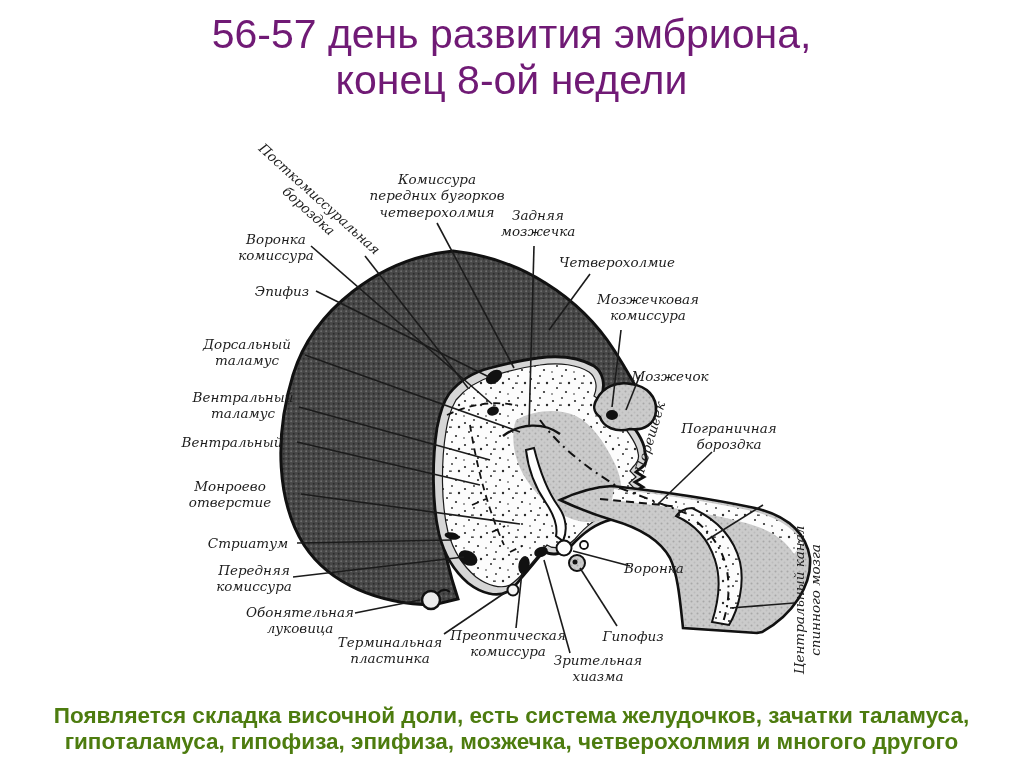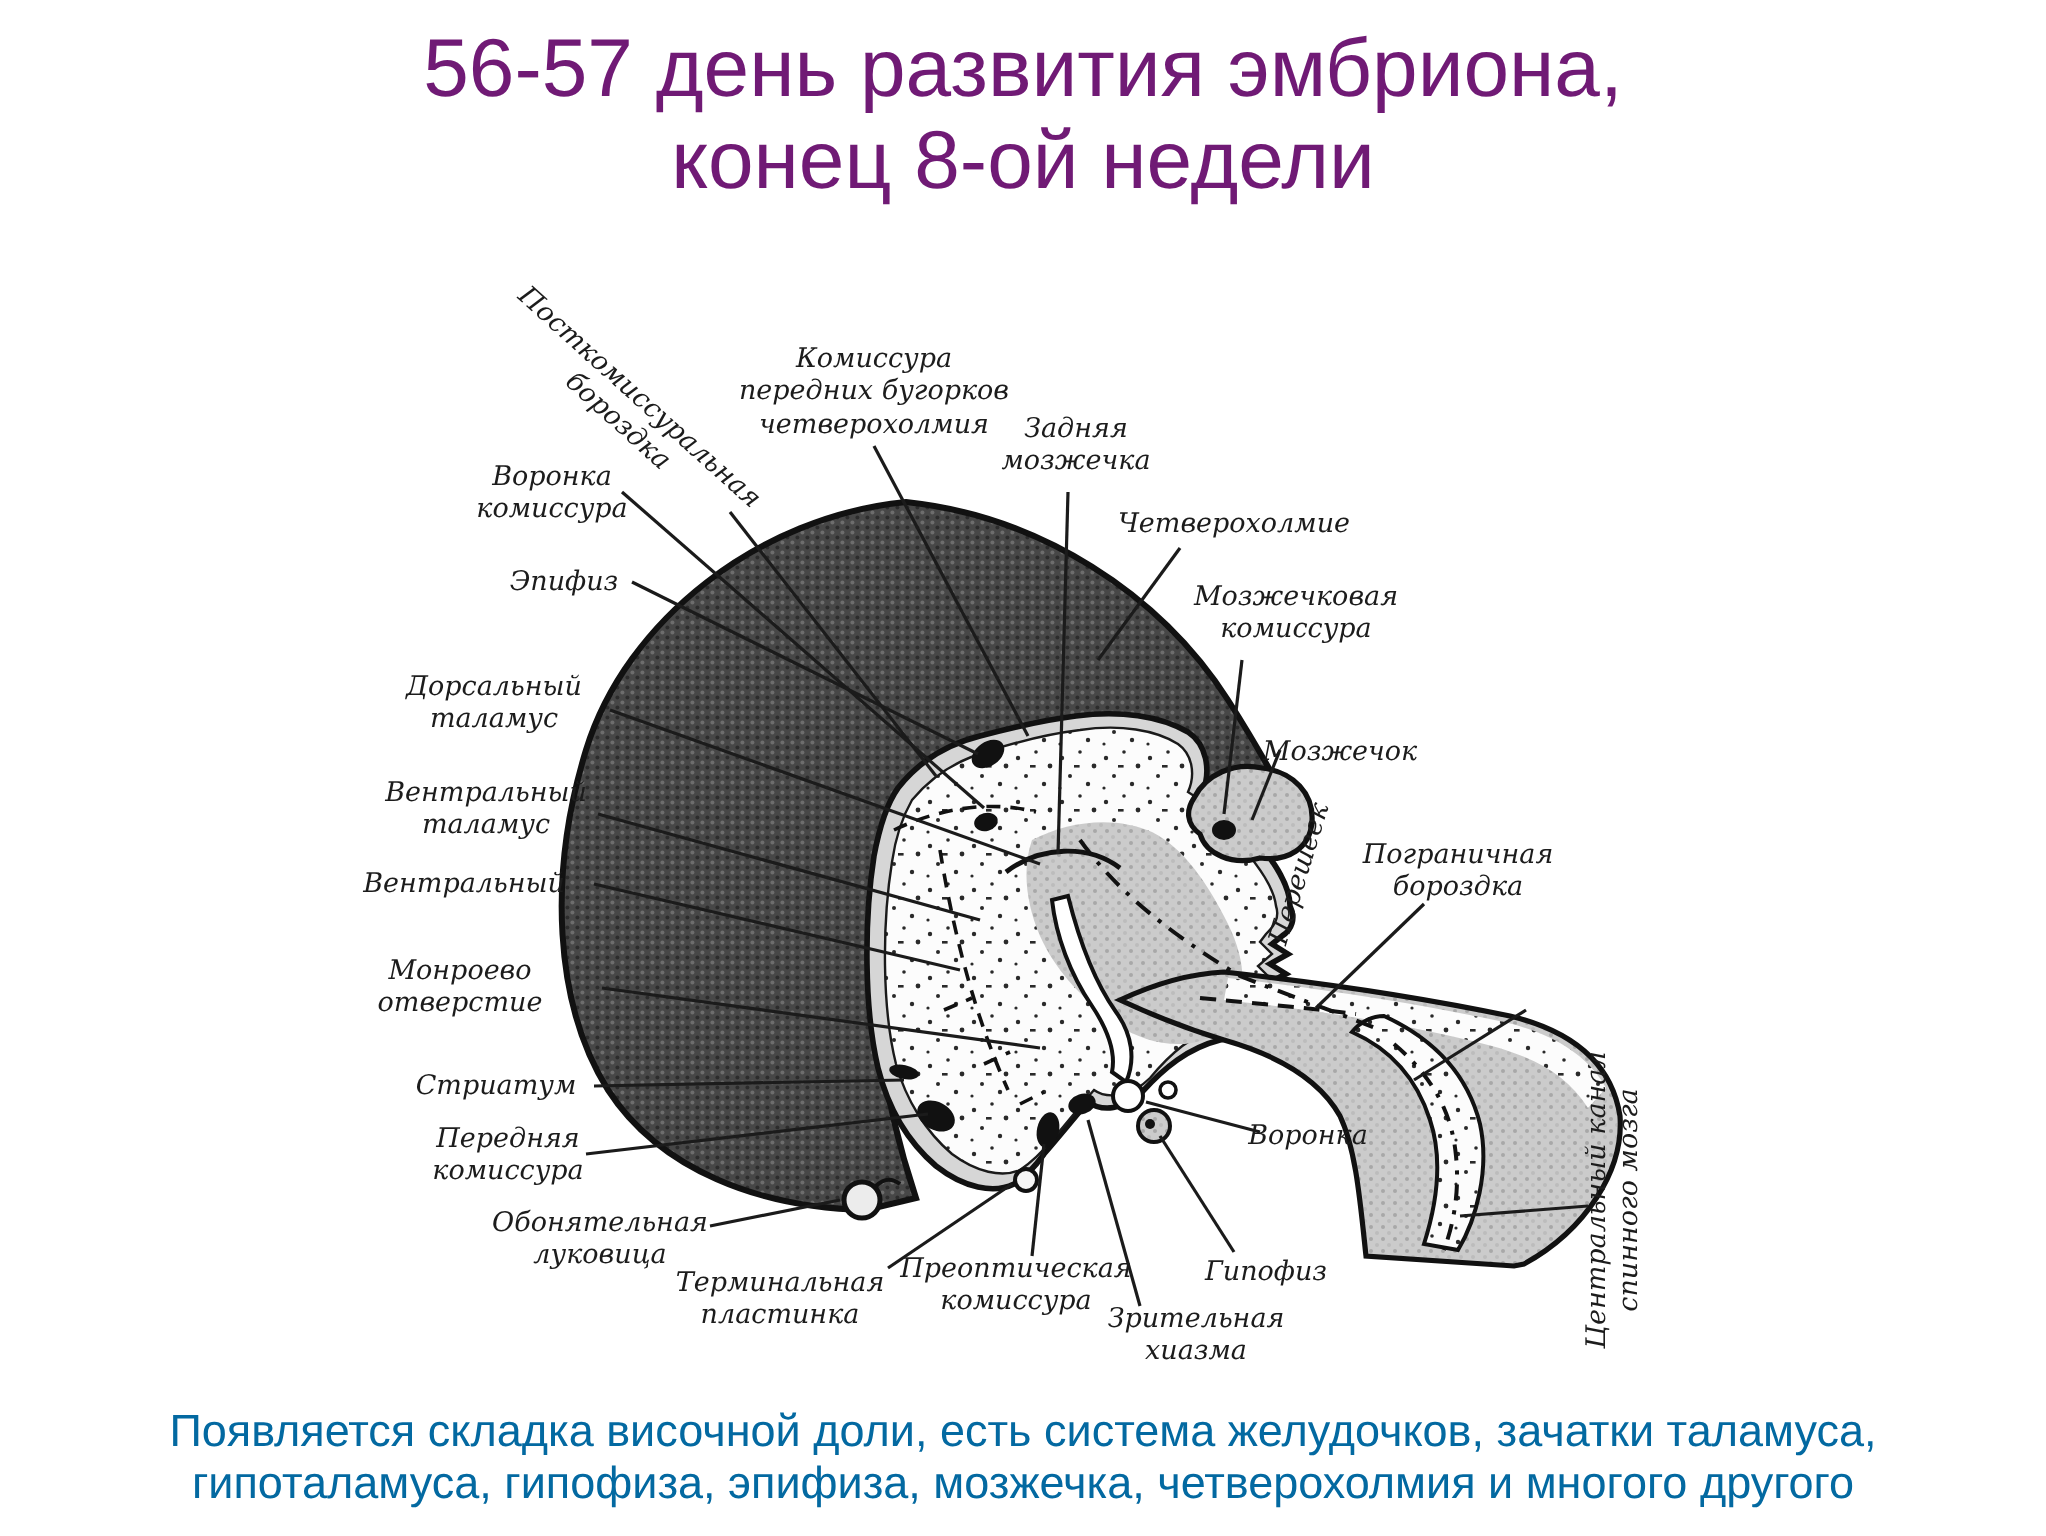--- a/index.html
+++ b/index.html
@@ -7,22 +7,22 @@
     position:relative;width:1023px;height:768px;background:#ffffff;
     overflow:hidden;font-family:"Liberation Sans",sans-serif;
   }
   .title{
     position:absolute;left:0;top:12px;width:100%;
     text-align:center;color:#701a75;
     font-size:41px;line-height:1.12;font-weight:400;letter-spacing:0;
   }
   .caption{
     position:absolute;left:0;top:703px;width:100%;
-    text-align:center;color:#0369a1;
-    font-size:22.5px;line-height:1.17;font-weight:400;
+    text-align:center;color:#4d7c0f;
+    font-size:22.5px;line-height:1.17;font-weight:700;
   }
   .diagram{position:absolute;inset:0;}
   .diagram svg{position:absolute;left:0;top:0;}
   .lbl{
     position:absolute;
     transform:translate(-50%,-50%) rotate(var(--rot,0deg));
     font-family:"DejaVu Serif",serif;font-style:italic;
     font-size:13.5px;line-height:1.22;color:#1c1c1c;
     white-space:pre-line;text-align:center;pointer-events:none;
   }

